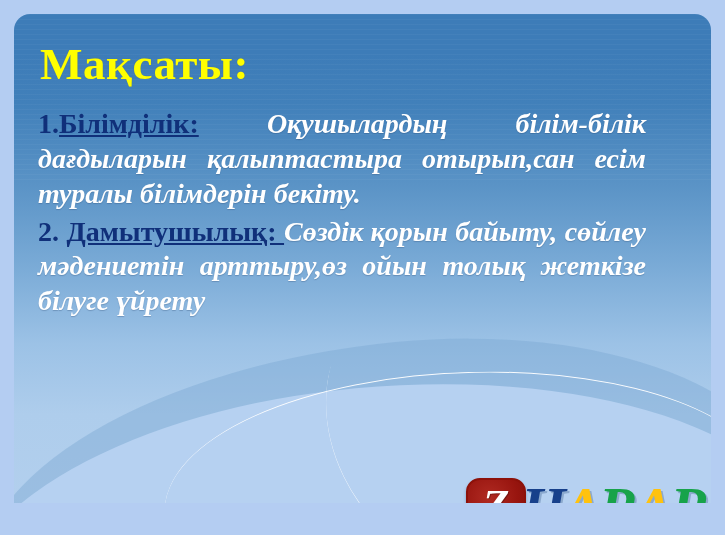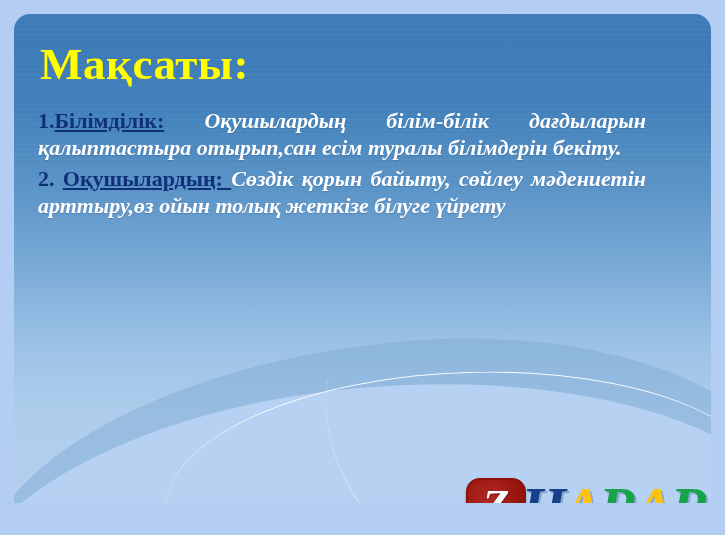--- a/index.html
+++ b/index.html
@@ -119,21 +119,21 @@
     white-space: nowrap;
   }
   #body-block {
     position: absolute;
     left: 24px;
     top: 93px;
     width: 625px;
   }
   .para {
     color: #ffffff;
-    font-size: 22px;
+    font-size: 28px;
     font-style: italic;
     font-weight: bold;
     line-height: 1.245;
     text-align: justify;
     text-justify: inter-word;
     margin: 0 17px 4px 0;
     text-shadow: 0 1px 1px rgba(40,70,110,0.30);
   }
   .para .lead {
     color: #10307a;
@@ -214,21 +214,21 @@
 
       <div id="slide-title">Мақсаты:</div>
 
       <div id="body-block">
 
         <p class="para" id="para-1">
           <span class="lead-num">1.</span><span class="lead">Білімділік:</span><span> Оқушылардың білім-білік дағдыларын қалыптастыра отырып,сан есім туралы  білімдерін бекіту.</span>
         </p>
 
         <p class="para" id="para-2">
-          <span class="lead-num">2. </span><span class="lead">Оқушылардың: </span><span> Сөздік қорын байыту, сөйлеу мәдениетін арттыру,өз ойын толық жеткізе білуге үйрету</span>
+          <span class="lead-num">2. </span><span class="lead">Дамытушылық: </span><span> Сөздік қорын байыту, сөйлеу мәдениетін арттыру,өз ойын толық жеткізе білуге үйрету</span>
         </p>
 
 
       </div>
 
       <div id="logo">
         <div id="logo-z-tile">
           <span class="zchar">Z</span>
         </div>
         <span class="logo-letter lc-navy">H</span>

